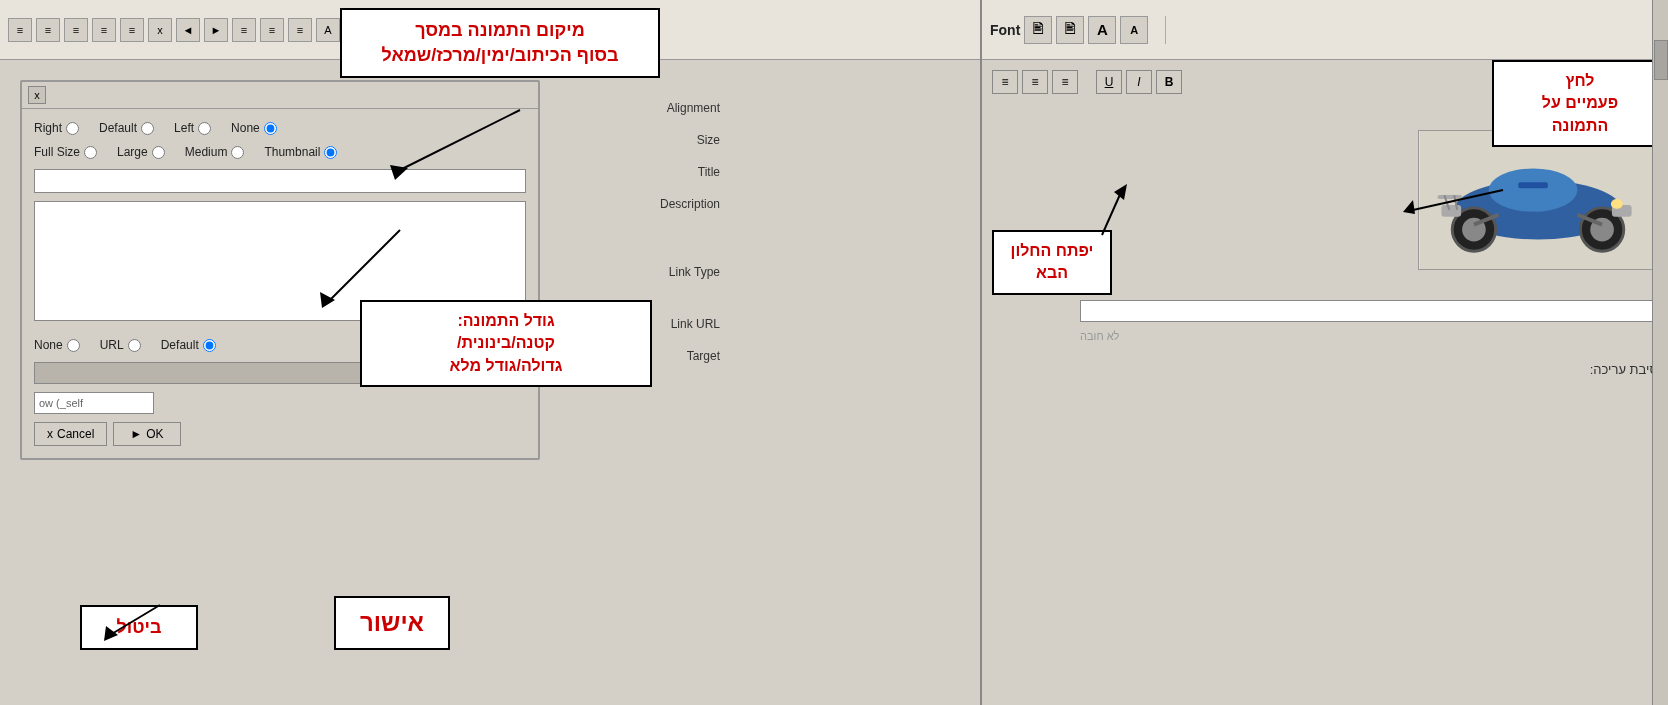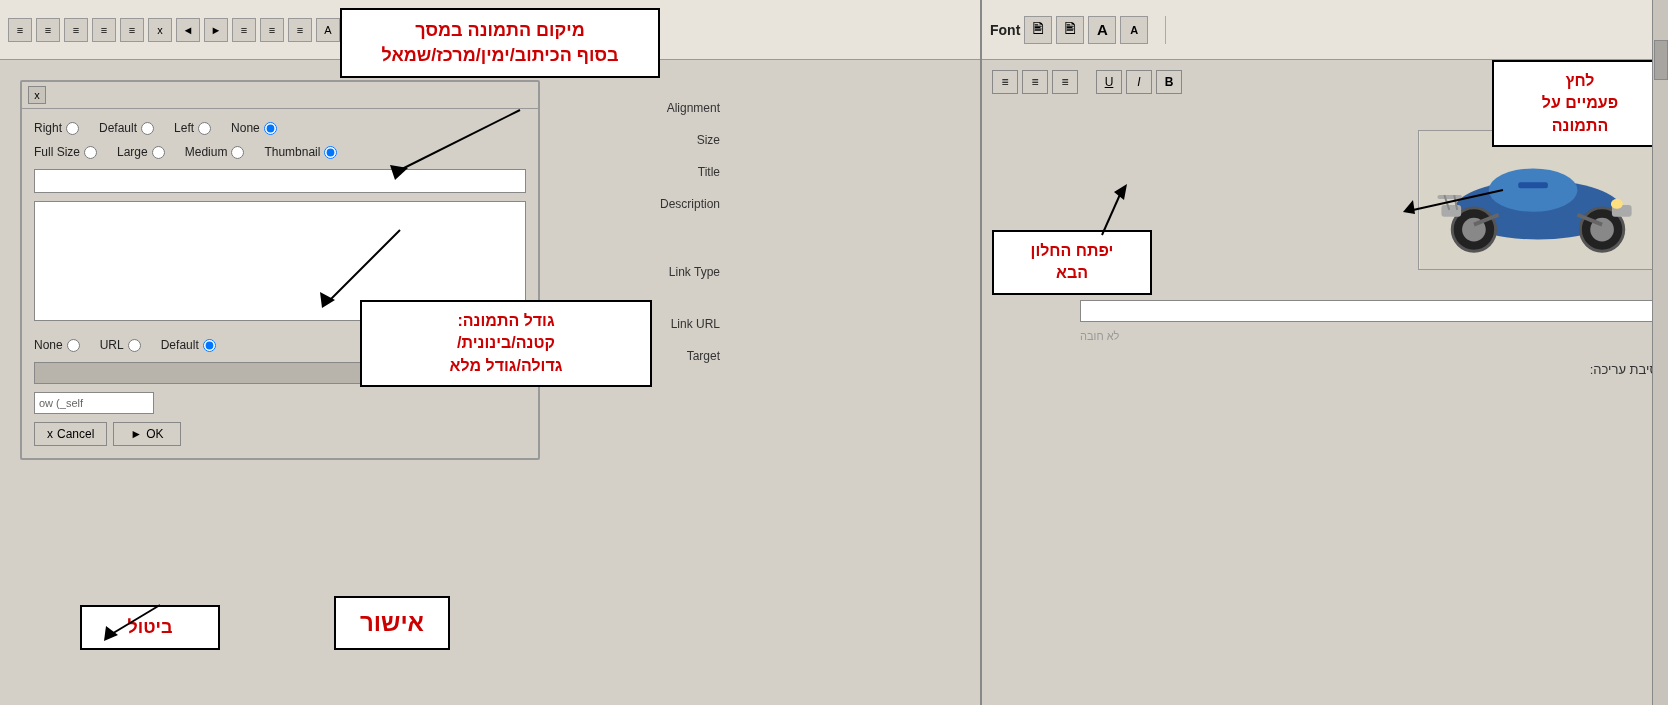--- a/index.html
+++ b/index.html
@@ -535,21 +535,21 @@
 
     <svg class="arrow-svg" style="top:220px; left:300px; width:120px; height:90px;">
       <line x1="100" y1="10" x2="30" y2="80" stroke="black" stroke-width="2"></line>
       <polygon points="22,88 20,72 35,80" fill="black"></polygon>
     </svg>
 
     <div class="annotation-box" style="bottom:55px; left:290px; width:116px; font-size:24px;margin-left:44px;">
       אישור
     </div>
 
-    <div class="annotation-box" style="bottom:55px; left:80px; width:140px; font-size:18px;">
+    <div class="annotation-box" style="bottom:55px; left:80px; width:118px; font-size:18px;">
       ביטול
     </div>
 
     <svg class="arrow-svg" style="bottom:60px; left:100px; width:80px; height:50px;">
       <line x1="60" y1="10" x2="10" y2="40" stroke="black" stroke-width="2"></line>
       <polygon points="4,46 6,31 18,40" fill="black"></polygon>
     </svg>
 
   </div>
 
@@ -633,21 +633,21 @@
 
     <div class="far-right-annotation">
       לחץ<br>פעמיים על<br>התמונה
     </div>
 
     <svg class="arrow-svg" style="top:170px; right:155px; width:120px; height:60px;">
       <line x1="110" y1="20" x2="20" y2="40" stroke="black" stroke-width="2"></line>
       <polygon points="10,42 20,30 22,44" fill="black"></polygon>
     </svg>
 
-    <div class="annotation-box" style="position:absolute; top:230px; left:10px; width:160px; font-size:16px; direction:rtl;">
+    <div class="annotation-box" style="position:absolute; top:230px; left:10px; width:120px; font-size:16px; direction:rtl;">
       יפתח החלון<br>הבא
     </div>
 
     <svg class="arrow-svg" style="top:180px; left:80px; width:80px; height:60px;">
       <line x1="40" y1="55" x2="60" y2="10" stroke="black" stroke-width="2"></line>
       <polygon points="65,4 52,12 62,20" fill="black"></polygon>
     </svg>
 
     <div class="scrollbar">
       <div class="scrollbar-thumb"></div>

